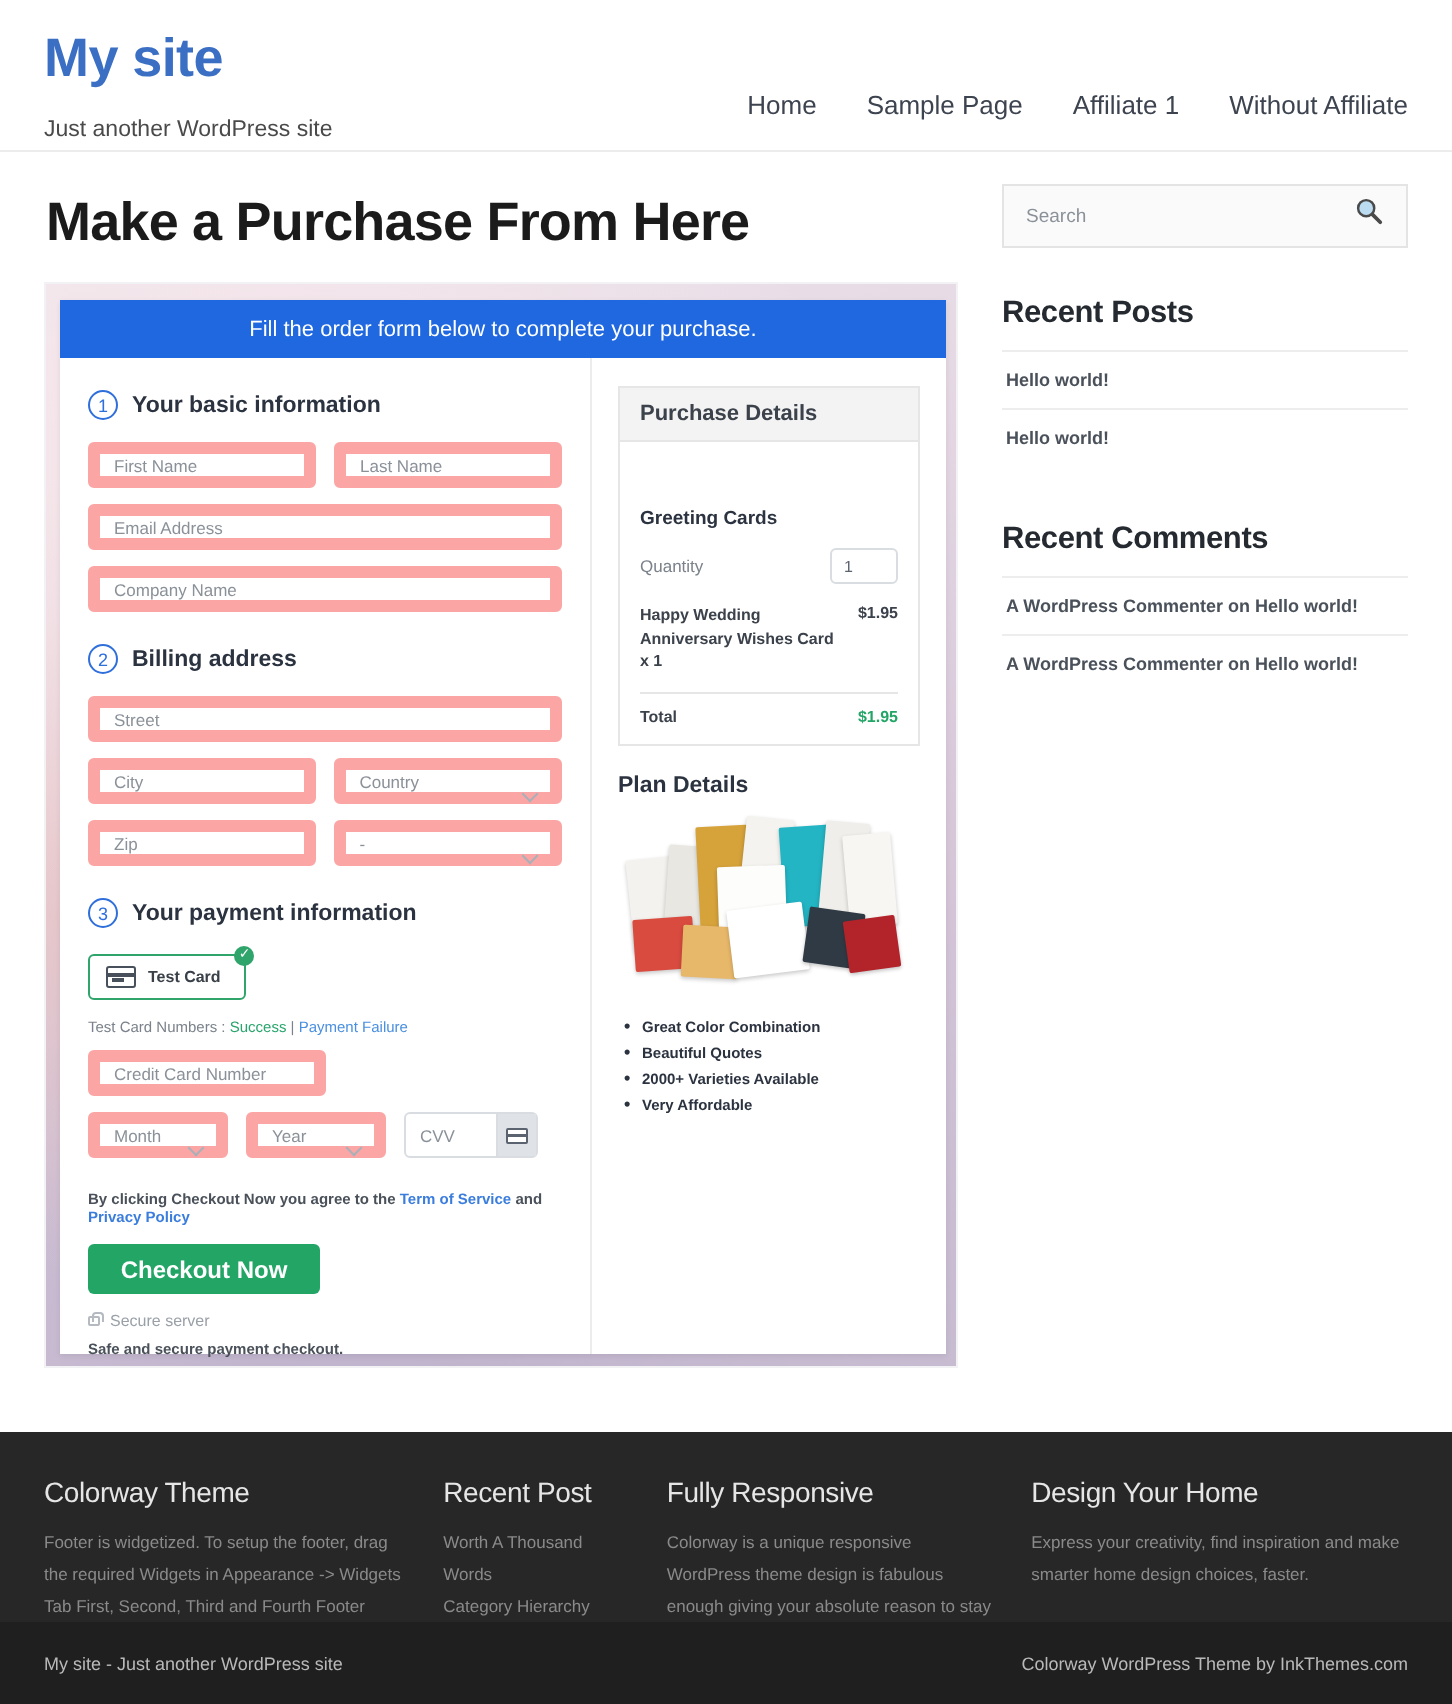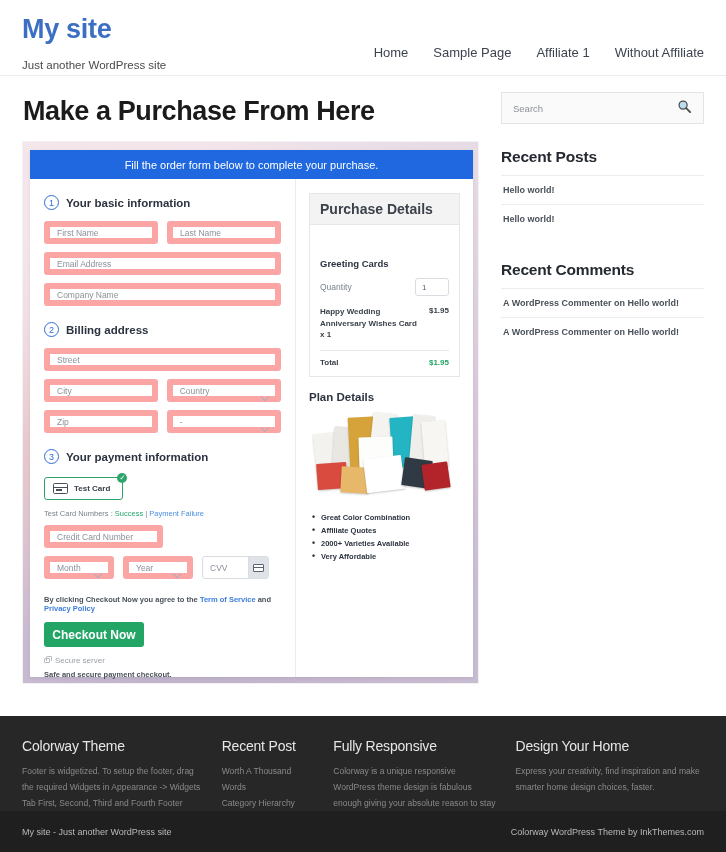--- a/index.html
+++ b/index.html
@@ -203,21 +203,21 @@
     width: 11px; height: 8px; border: 1px solid #5b6270; border-radius: 1px;
     background: linear-gradient(to bottom,#fff 0 30%,#5b6270 30% 55%,#fff 55% 100%);
     display:block;
   }
 
   .terms { font-size: 7.5px; color: #4a515a; font-weight: bold; margin: 8px 0 9px; }
   .terms a { color: #3b7ddd; text-decoration: none; cursor: pointer; }
 
   .checkout-btn {
     display: inline-flex; align-items: center; justify-content: center;
-    width: 100px; height: 25px;
+    width: 116px; height: 25px;
     background: #23a566; color: #fff;
     font-size: 12px; font-weight: bold;
     border-radius: 3px; cursor: pointer;
     border: none;
   }
   .secure {
     display: flex; align-items: center; gap: 5px;
     font-size: 8px; color: #9aa0a8; margin: 9px 0 5px;
   }
   .lock {
@@ -228,21 +228,21 @@
     content:""; position:absolute; left:1px; top:-3px;
     width:4px; height:4px; border:1px solid #b5bac1;
     border-bottom:none; border-radius:2px 2px 0 0;
   }
   .safe { font-size: 7.5px; color: #4a515a; font-weight: bold; }
 
   
   .pd-box { border: 1px solid #e6e6e6; background: #fff; }
   .pd-head {
     background: #f3f3f3; border-bottom: 1px solid #e6e6e6;
-    padding: 7px 10px; font-size: 14px; font-weight: bold; color: #3c424b;
+    padding: 7px 10px; font-size: 11px; font-weight: bold; color: #3c424b;
   }
   .pd-body { padding: 9px 10px 9px; }
   .pd-prod { font-size: 9.5px; font-weight: bold; color: #2c3340; margin-bottom: 9px; margin-top: 24px; }
   .pd-qty-row {
     display: flex; align-items: center; justify-content: space-between;
     margin-bottom: 10px;
   }
   .pd-qty-label { font-size: 8.5px; color: #7b828b; }
   .pd-qty-box {
     width: 34px; height: 18px; border: 1px solid #d9dde2; border-radius: 3px;
@@ -464,21 +464,21 @@
               <span style="left:48px; top:26px; width:34px; height:34px; background:#fdfdfb; transform:rotate(-2deg);"></span>
               <span style="left:6px;  top:52px; width:30px; height:26px; background:#d94b3f; transform:rotate(-4deg);"></span>
               <span style="left:30px; top:56px; width:28px; height:26px; background:#e8b86a; transform:rotate(3deg);"></span>
               <span style="left:54px; top:46px; width:38px; height:34px; background:#ffffff; transform:rotate(-7deg);"></span>
               <span style="left:92px; top:48px; width:28px; height:28px; background:#2f3a44; transform:rotate(8deg);"></span>
               <span style="left:112px;top:52px; width:26px; height:26px; background:#b3232a; transform:rotate(-8deg);"></span>
             </div>
 
             <ul class="plan-list">
               <li>Great Color Combination</li>
-              <li>Affiliate Quotes</li>
+              <li>Beautiful Quotes</li>
               <li>2000+ Varieties Available</li>
               <li>Very Affordable</li>
             </ul>
           </div>
 
         </div>
       </div>
     </div>
   </div>
 

